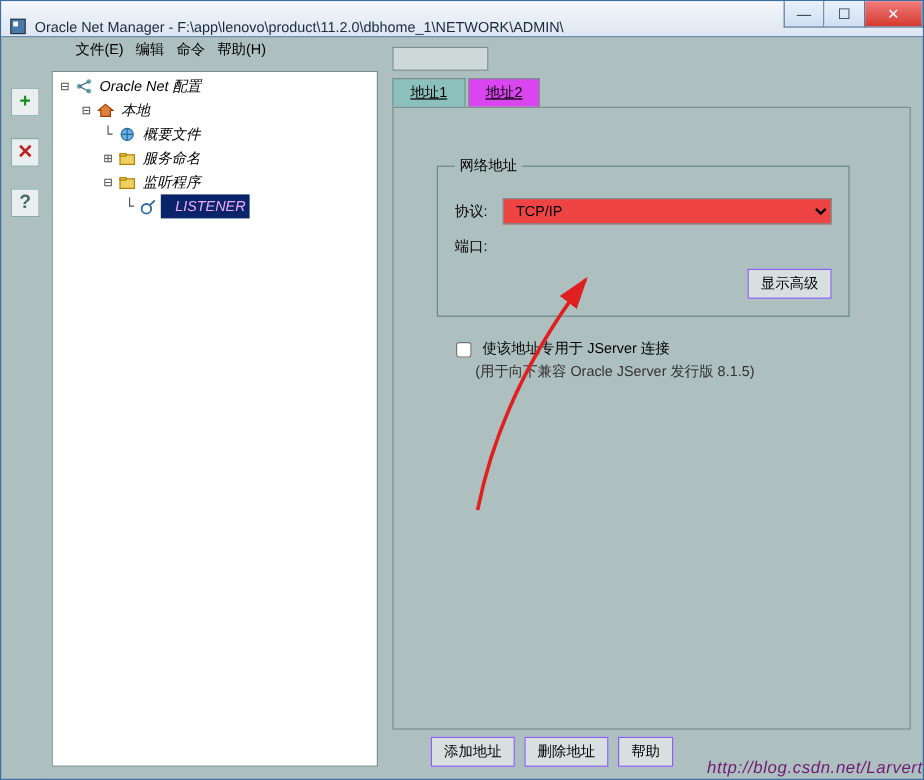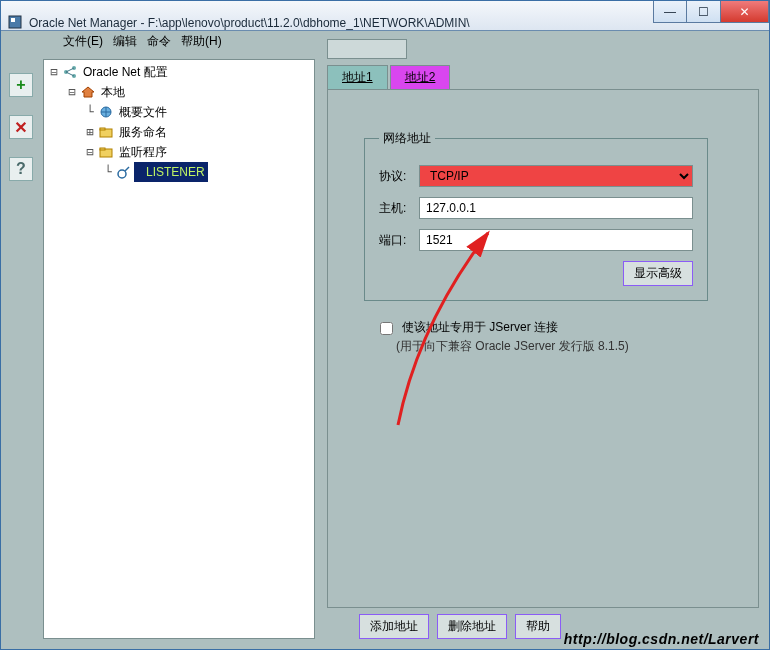--- a/index.html
+++ b/index.html
@@ -21,42 +21,42 @@
   .toolbtn.help { color:#4a6a6a; font-weight:bold; }
   .leftpanel { width:280px; display:flex; flex-direction:column; }
   .menubar { height:24px; display:flex; align-items:flex-start; gap:10px; padding:0 8px; color:#000;margin-left:16px; }
   .menubar span { cursor:default; }
   .treewrap { flex:1; background:#fff; border:1px solid #7a8f8f; margin:2px 4px 8px 4px; overflow:auto; padding:2px 0; }
   .tree ul { list-style:none; margin:0; padding-left:18px; }
   .tree > ul { padding-left:4px; }
   .tree li { line-height:20px; white-space:nowrap; }
   .node { display:flex; align-items:center; gap:2px; }
   .tw { width:12px; text-align:center; color:#555; font-family:monospace; cursor:pointer; }
-  .label { padding:0 3px; }
-  .label.sel { background:#0a246a; color:#bef264;padding-left:12px; }
+  .label { padding:0 3px;font-style:italic; }
+  .label.sel { background:#0a246a; color:#f0abfc;padding-left:12px; }
   .ic { width:16px; height:16px; display:inline-flex; align-items:center; justify-content:center; }
   .rightpanel { flex:1; display:flex; flex-direction:column; padding:6px 8px 8px 8px; position:relative; }
   .stub { width:80px; height:20px; border:1px solid #7a8f8f; background:#cdd9d9; margin-bottom:6px; }
   .tabs { display:flex; }
   .tab { padding:3px 14px; border:1px solid #7a8f8f; border-bottom:none; background:#d946ef; margin-right:2px; text-decoration:underline; }
   .tab.active { background:#8cc0bc; }
   .tabbody { flex:1; border:1px solid #7a8f8f; background:#aebfbf; padding:40px 20px 20px 34px; position:relative; }
   fieldset.addr { border:1px solid #6a8a8a; padding:18px 14px 14px 14px; width:344px; background:#aebfbf; }
   fieldset.addr legend { padding:0 4px; }
   .row { display:flex; align-items:center; margin-bottom:10px; }
   .row label { width:40px; }
   .row select, .row input[type=text] { flex:1; height:22px; border:1px solid #7a8f8f; background:#fff; padding:0 6px; }
   .row select { background:#ef4444; }
   .advrow { display:flex; justify-content:flex-end; margin-top:4px; }
   .btn { padding:3px 10px; border:1px solid #8b5cf6; background:#d7e0df; cursor:pointer; }
   .jserver { margin-top:18px; padding-left:14px; }
   .jserver label { display:flex; align-items:flex-start; gap:6px; }
   .jserver .sub { padding-left:20px; color:#333; }
   .bottombtns { display:flex; gap:8px; margin-top:6px;margin-left:32px; }
-  .watermark { position:absolute; right:10px; bottom:2px; color:#000000; font-size:14px; font-style:italic; letter-spacing:0.5px;font-weight:bold; }
+  .watermark { position:absolute; right:0; bottom:2px; color:#701a75; font-size:14px; font-style:italic; letter-spacing:0.5px; }
   
   .arrow { position:absolute; left:60px; top:135px; pointer-events:none; }
 </style>
 </head>
 <body>
 
 <div class="window">
   <div class="titlebar">
     <span class="icon">
       <svg width="16" height="16">
@@ -183,26 +183,21 @@
       <div class="tabbody">
         <fieldset class="addr">
           <legend>网络地址</legend>
           <div class="row">
             <label>协议:</label>
             <select>
               <option>TCP/IP</option>
             </select>
           </div>
           <div class="row">
-            <label>主机:</label>
-            <input type="text" value="127.0.0.1" style="">
-          </div>
-          <div class="row">
             <label>端口:</label>
-            <input type="text" value="1521" style="">
           </div>
           <div class="advrow">
             <button class="btn">显示高级</button>
           </div>
         </fieldset>
 
         <div class="jserver">
           <label>
             <input type="checkbox" style="">
             <span>使该地址专用于 JServer 连接</span>

